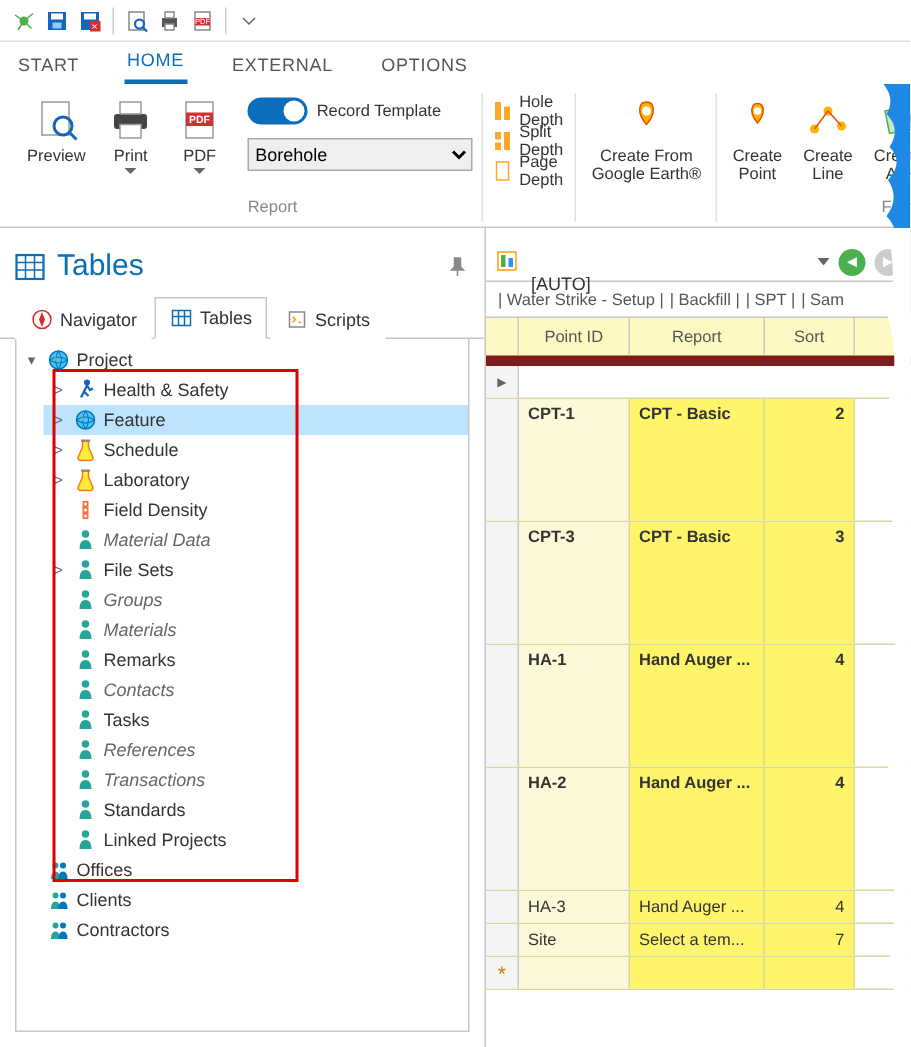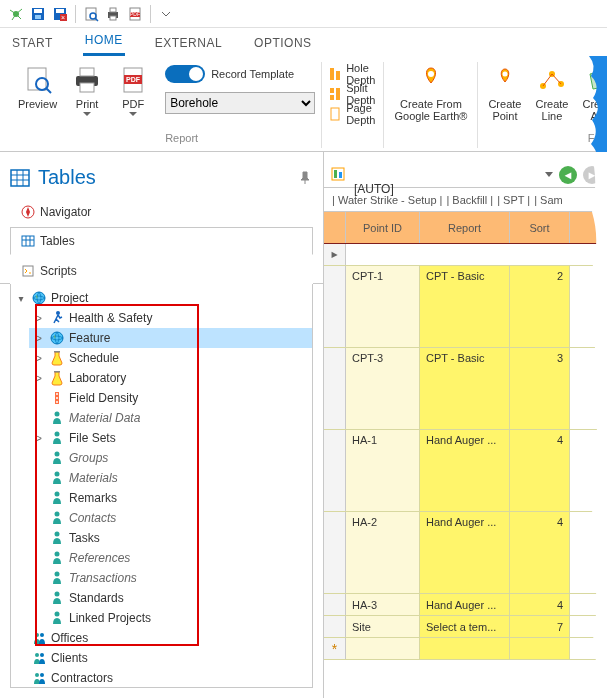--- a/index.html
+++ b/index.html
@@ -43,21 +43,21 @@
 .leftpanel { width: 324px; border-right: 1px solid #c8c8c8; display: flex; flex-direction: column; background: #fff; padding-top: 10px; }
 .rightpanel { flex: 1; display: flex; flex-direction: column; background: #fff; position: relative; overflow: hidden; }
 
 
 .tables-hd { display: flex; align-items: center; padding: 4px 10px 8px; gap: 8px; }
 .tables-hd .ticon { color: #0a6ebd; font-size: 18px; }
 .tables-hd h2 { font-size: 20px; color: #0a6ebd; font-weight: 400; flex: 1; }
 .pin { width: 14px; height: 14px; color: #888; cursor: pointer; }
 
 
-.innertabs { display: flex; padding: 0 10px; border-bottom: 1px solid #c8c8c8; gap: 2px; flex-direction: column; }
+.innertabs { display: flex; padding: 0 10px; border-bottom: 1px solid #c8c8c8; gap: 2px; }
 .innertabs .itab { display: flex; align-items: center; gap: 4px; padding: 5px 9px; font-size: 12px; color: #333; cursor: pointer; border: 1px solid transparent; border-bottom: none; position: relative; top: 1px; background: #fff; }
 .innertabs .itab.active { border-color: #c8c8c8; border-bottom: 1px solid #fff; }
 .innertabs .itab .iicon { width: 16px; height: 16px; display: flex; align-items: center; justify-content: center; }
 
 
 .treehdr { margin: 8px 10px 0; border: 1px solid #c8c8c8; padding: 5px 8px; font-size: 12px; color: #555; background: #fafafa; }
 .treewrap { margin: 0 10px 10px; border: 1px solid #c8c8c8; border-top: none; flex: 1; overflow: auto; padding: 4px 0; position: relative; }
 .tree ul { list-style: none; }
 .tree li { position: relative; }
 .tree .row { display: flex; align-items: center; height: 20px; padding-left: 4px; cursor: pointer; gap: 4px; white-space: nowrap; }
@@ -73,37 +73,37 @@
 
 .autobar { height: 26px; display: flex; align-items: center; padding: 0 6px; gap: 6px; border-bottom: 1px solid #c8c8c8; margin-top: 10px; }
 .autobar .aicon { width: 18px; height: 18px; }
 .autobar .auto { flex: 1; font-size: 12px; color: #333; margin-top: 28px; }
 .circlebtn { width: 18px; height: 18px; border-radius: 50%; display: flex; align-items: center; justify-content: center; color: #fff; font-size: 11px; cursor: pointer; }
 .crumbs { height: 24px; display: flex; align-items: center; padding: 0 6px; font-size: 11px; color: #555; border-bottom: 1px solid #c8c8c8; white-space: nowrap; overflow: hidden; }
 .crumbs span { padding: 0 2px; }
 
 
 .grid { flex: 1; overflow: hidden; background: #fff; position: relative; }
-.ghead { display: flex; height: 32px; border-bottom: 1px solid #7f1d1d; background: #fdba74; }
+.ghead { display: flex; height: 32px; border-bottom: 7px solid #7f1d1d; background: #fef9c3; }
 .ghead .gh { border-right: 1px solid #c8c8c8; display: flex; align-items: center; justify-content: center; font-size: 11px; color: #555; }
 .gh.rowhdr { width: 22px; }
 .gh.c1 { width: 74px; }
 .gh.c2 { width: 90px; }
 .gh.c3 { width: 60px; }
 .gbody { overflow: auto; height: calc(100% - 32px); }
 .grow { display: flex; border-bottom: 1px solid #d8d8a0; }
 .grow .gc { border-right: 1px solid #d8d8a0; padding: 4px 6px; font-size: 11px; display: flex; align-items: center; }
 .gc.rowhdr { width: 22px; background: #f4f4f4; border-right-color: #c8c8c8; justify-content: center; color: #888; }
 .gc.c1 { width: 74px; background: #fdf9d8; }
 .gc.c2 { width: 90px; background: #fff56b; }
 .gc.c3 { width: 60px; background: #fff56b; justify-content: flex-end; }
 .grow.sel .gc.c1, .grow.sel .gc.c2, .grow.sel .gc.c3 { background: #a9e0e8 !important; margin-top: 24px; }
 .grow.sel .gc.rowhdr::before { content: "▶"; font-size: 8px; color: #666; }
 .grow.new .gc.rowhdr::before { content: "*"; font-size: 14px; color: #d08000; }
-.grow.tall { height: 82px; }
+.grow.tall { height: 82px; font-weight: bold; }
 .grow.tall .gc { align-items: flex-start; }
 .grow.short { height: 22px; }
 
 svg { display: block; }
 </style>
 </head>
 <body>
 
 <div class="qat">
   <div class="ico">

